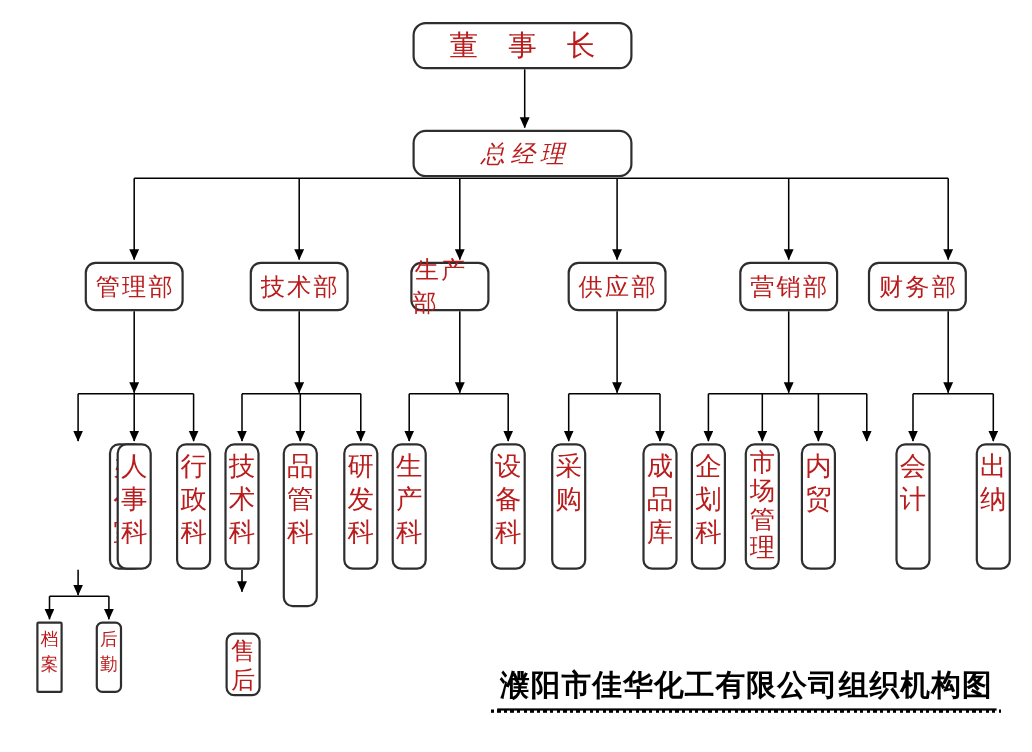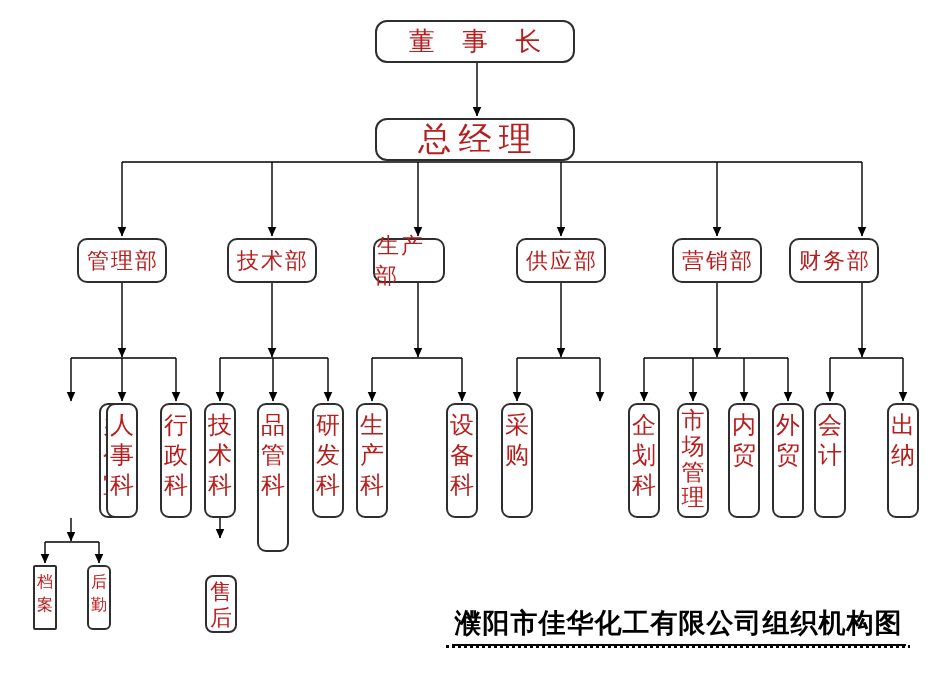--- a/index.html
+++ b/index.html
@@ -21,21 +21,21 @@
     box-sizing: border-box;
     color: #b91c1c;
   }
   
   .hnode {
     display: flex; align-items: center; justify-content: center;
     border-radius: 12px;
     font-size: 25px;
   }
   .lvl1 { font-size: 26px; letter-spacing: 1.05em; text-indent: 1.05em; }
-  .lvl2 { font-size: 33px; letter-spacing: 0.22em; text-indent: 0.22em; }
+  .lvl2 { font-size: 22px; letter-spacing: 0.22em; text-indent: 0.22em; font-style: italic; }
   .dept { font-size: 22px; border-radius: 10px; letter-spacing: 2px; text-indent: 2px; }
 
   
   .vnode {
     display: block;
     text-align: center;
     word-break: break-all;
     font-size: 24px;
     line-height: 1.25;
     padding-top: 5px;
@@ -143,25 +143,25 @@
   <div class="node vnode" style="left:160px; top:403px; width:32px; height:115px;">行政科</div>
 
   <div class="node vnode" style="left:204px; top:403px; width:32px; height:115px;">技术科</div>
   <div class="node vnode" style="left:257px; top:403px; width:32px; height:149px;">品管科</div>
   <div class="node vnode" style="left:312px; top:403px; width:32px; height:115px;">研发科</div>
 
   <div class="node vnode" style="left:356px; top:403px; width:32px; height:115px;">生产科</div>
   <div class="node vnode" style="left:446px; top:403px; width:32px; height:115px;">设备科</div>
 
   <div class="node vnode" style="left:501px; top:403px; width:32px; height:115px;">采购</div>
+  <div class="node vnode" style="left:584px; top:403px; width:32px; height:115px;">成品库</div>
 
   <div class="node vnode" style="left:628px; top:403px; width:32px; height:115px;">企划科</div>
   <div class="node vnode tight" style="left:677px; top:403px; width:32px; height:115px;">市场管理</div>
   <div class="node vnode" style="left:728px; top:403px; width:32px; height:115px;">内贸</div>
-  <div class="node vnode" style="left:772px; top:403px; width:32px; height:115px;">外贸</div>
 
   <div class="node vnode" style="left:814px; top:403px; width:32px; height:115px;">会计</div>
   <div class="node vnode" style="left:887px; top:403px; width:32px; height:115px;">出纳</div>
 
   <div class="node vnode snode square" style="left:33px; top:565px; width:24px; height:65px;">档案</div>
   <div class="node vnode snode" style="left:87px; top:565px; width:24px; height:65px;">后勤</div>
   <div class="node vnode after-node" style="left:205px; top:540px; width:32px; height:58px;">售后</div>
 
   <div class="chart-title">
     <span class="text">濮阳市佳华化工有限公司组织机构图</span>

